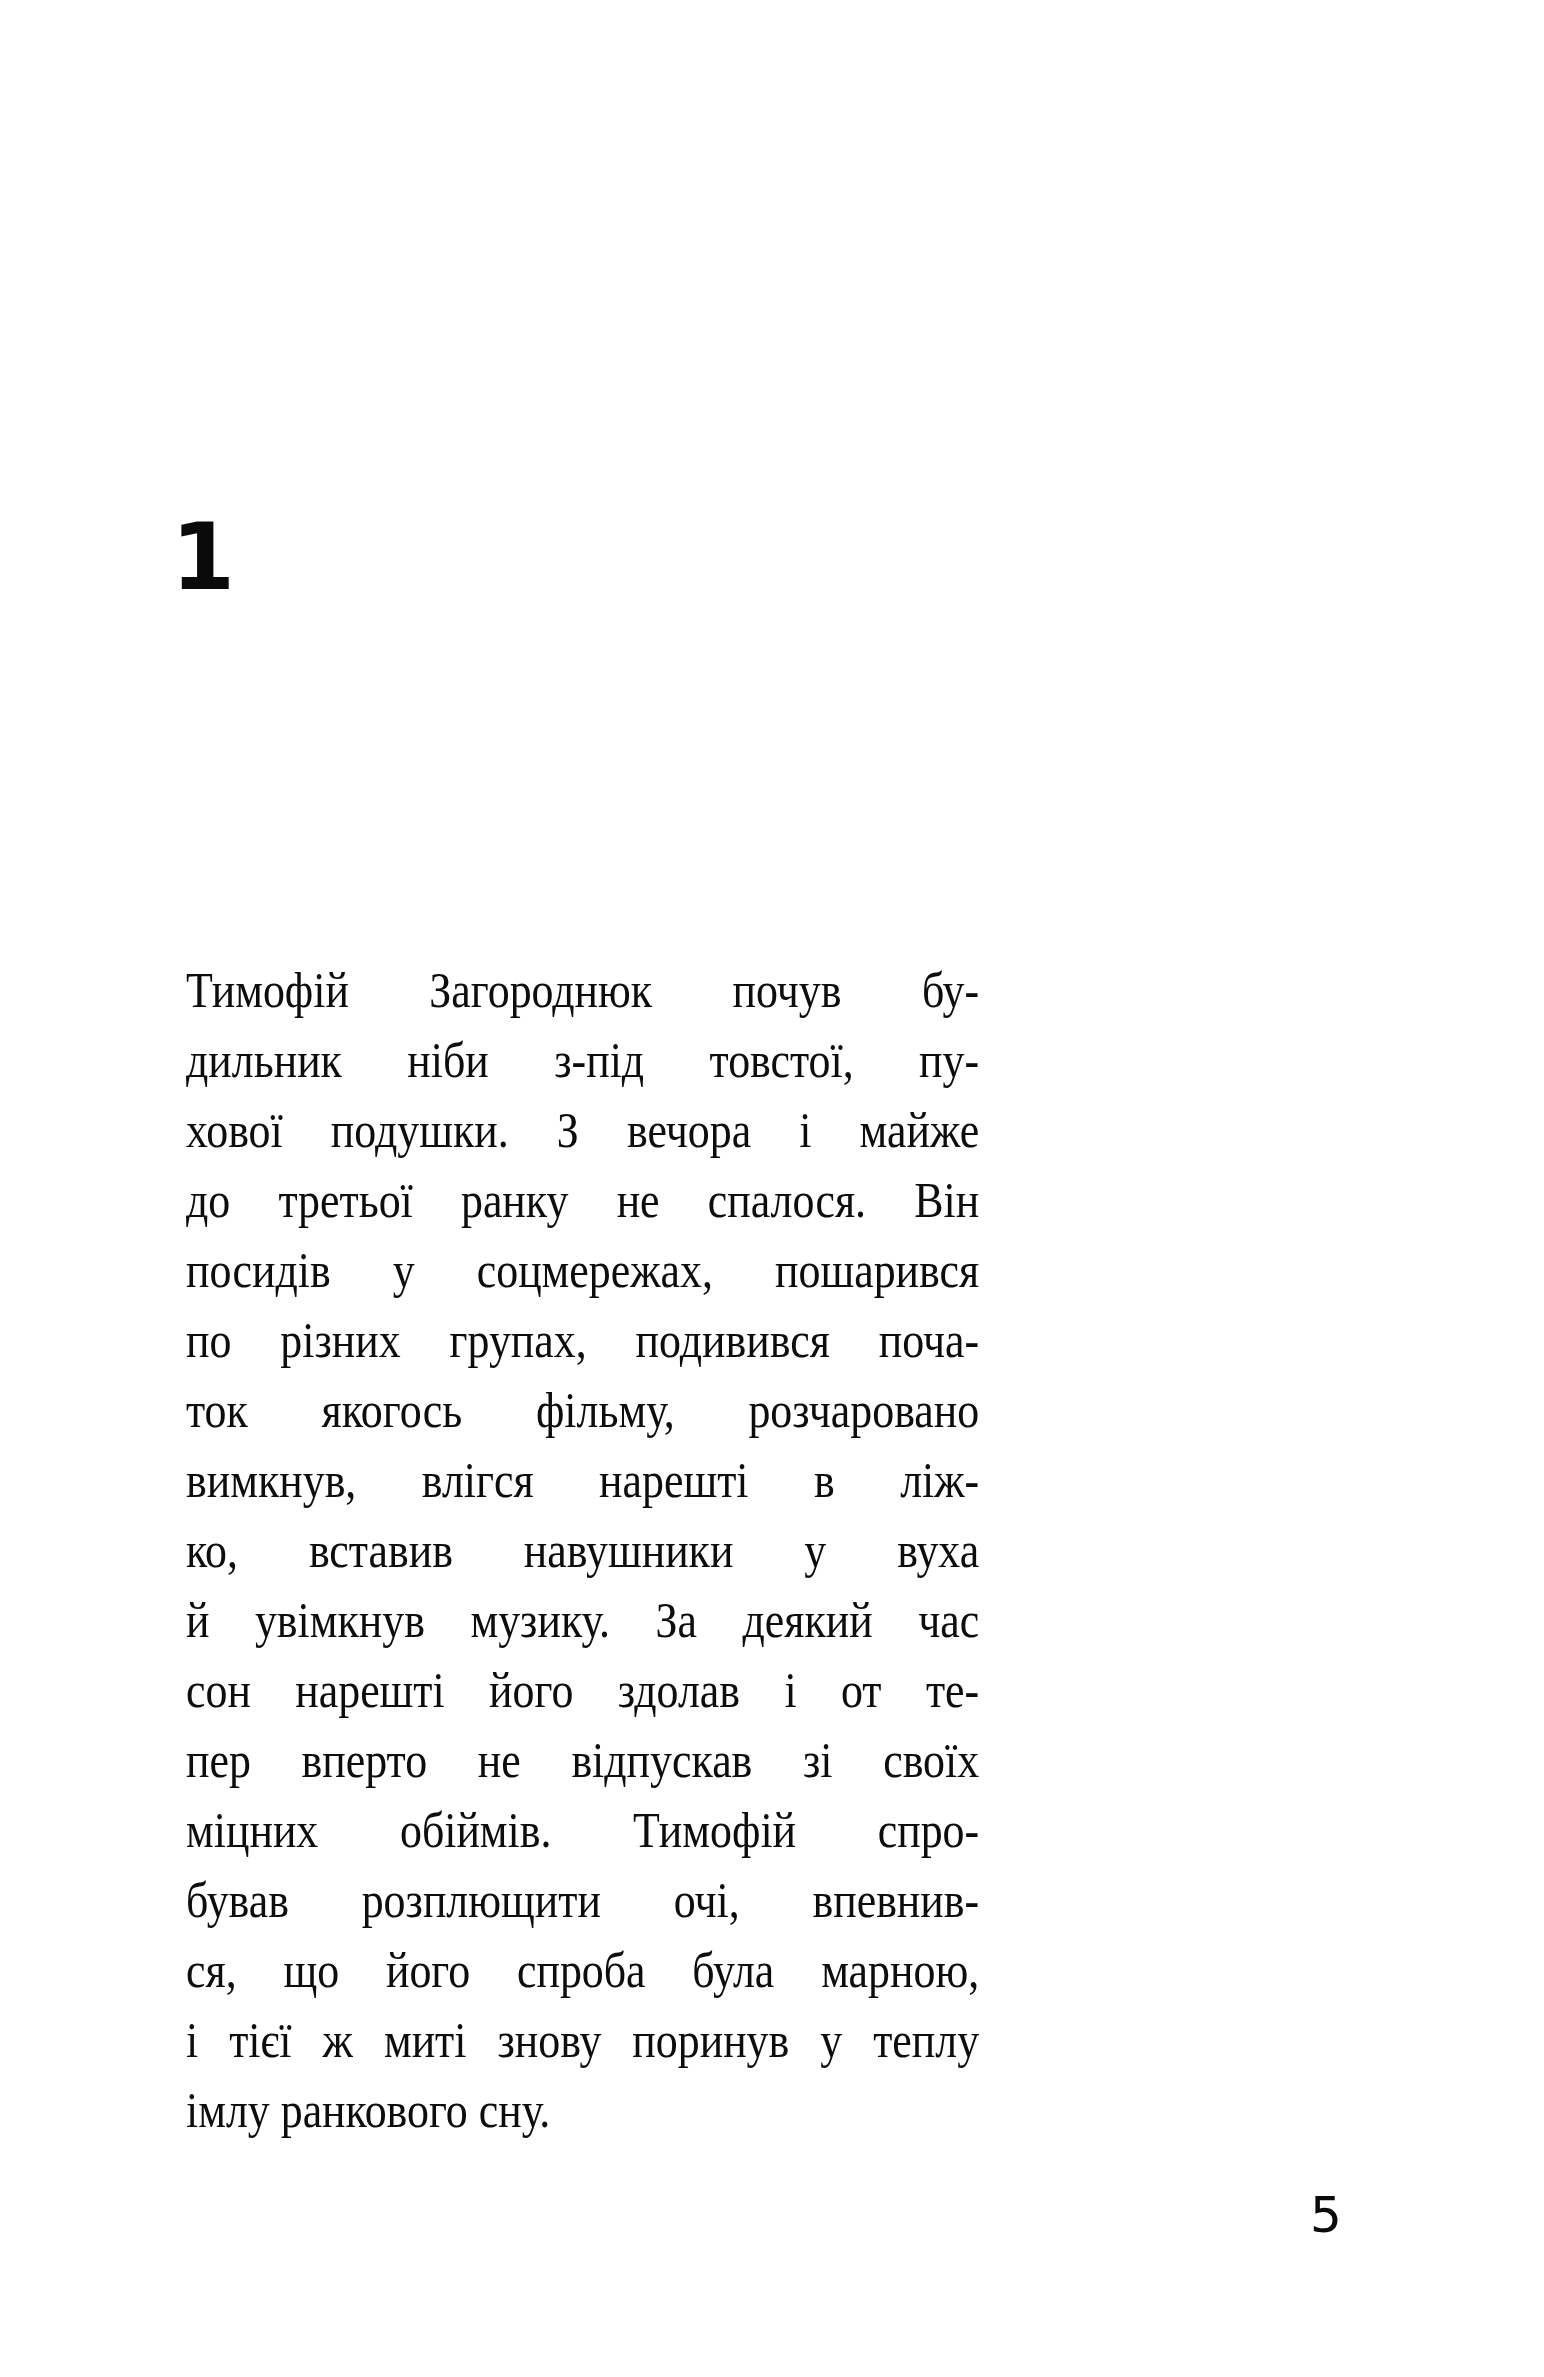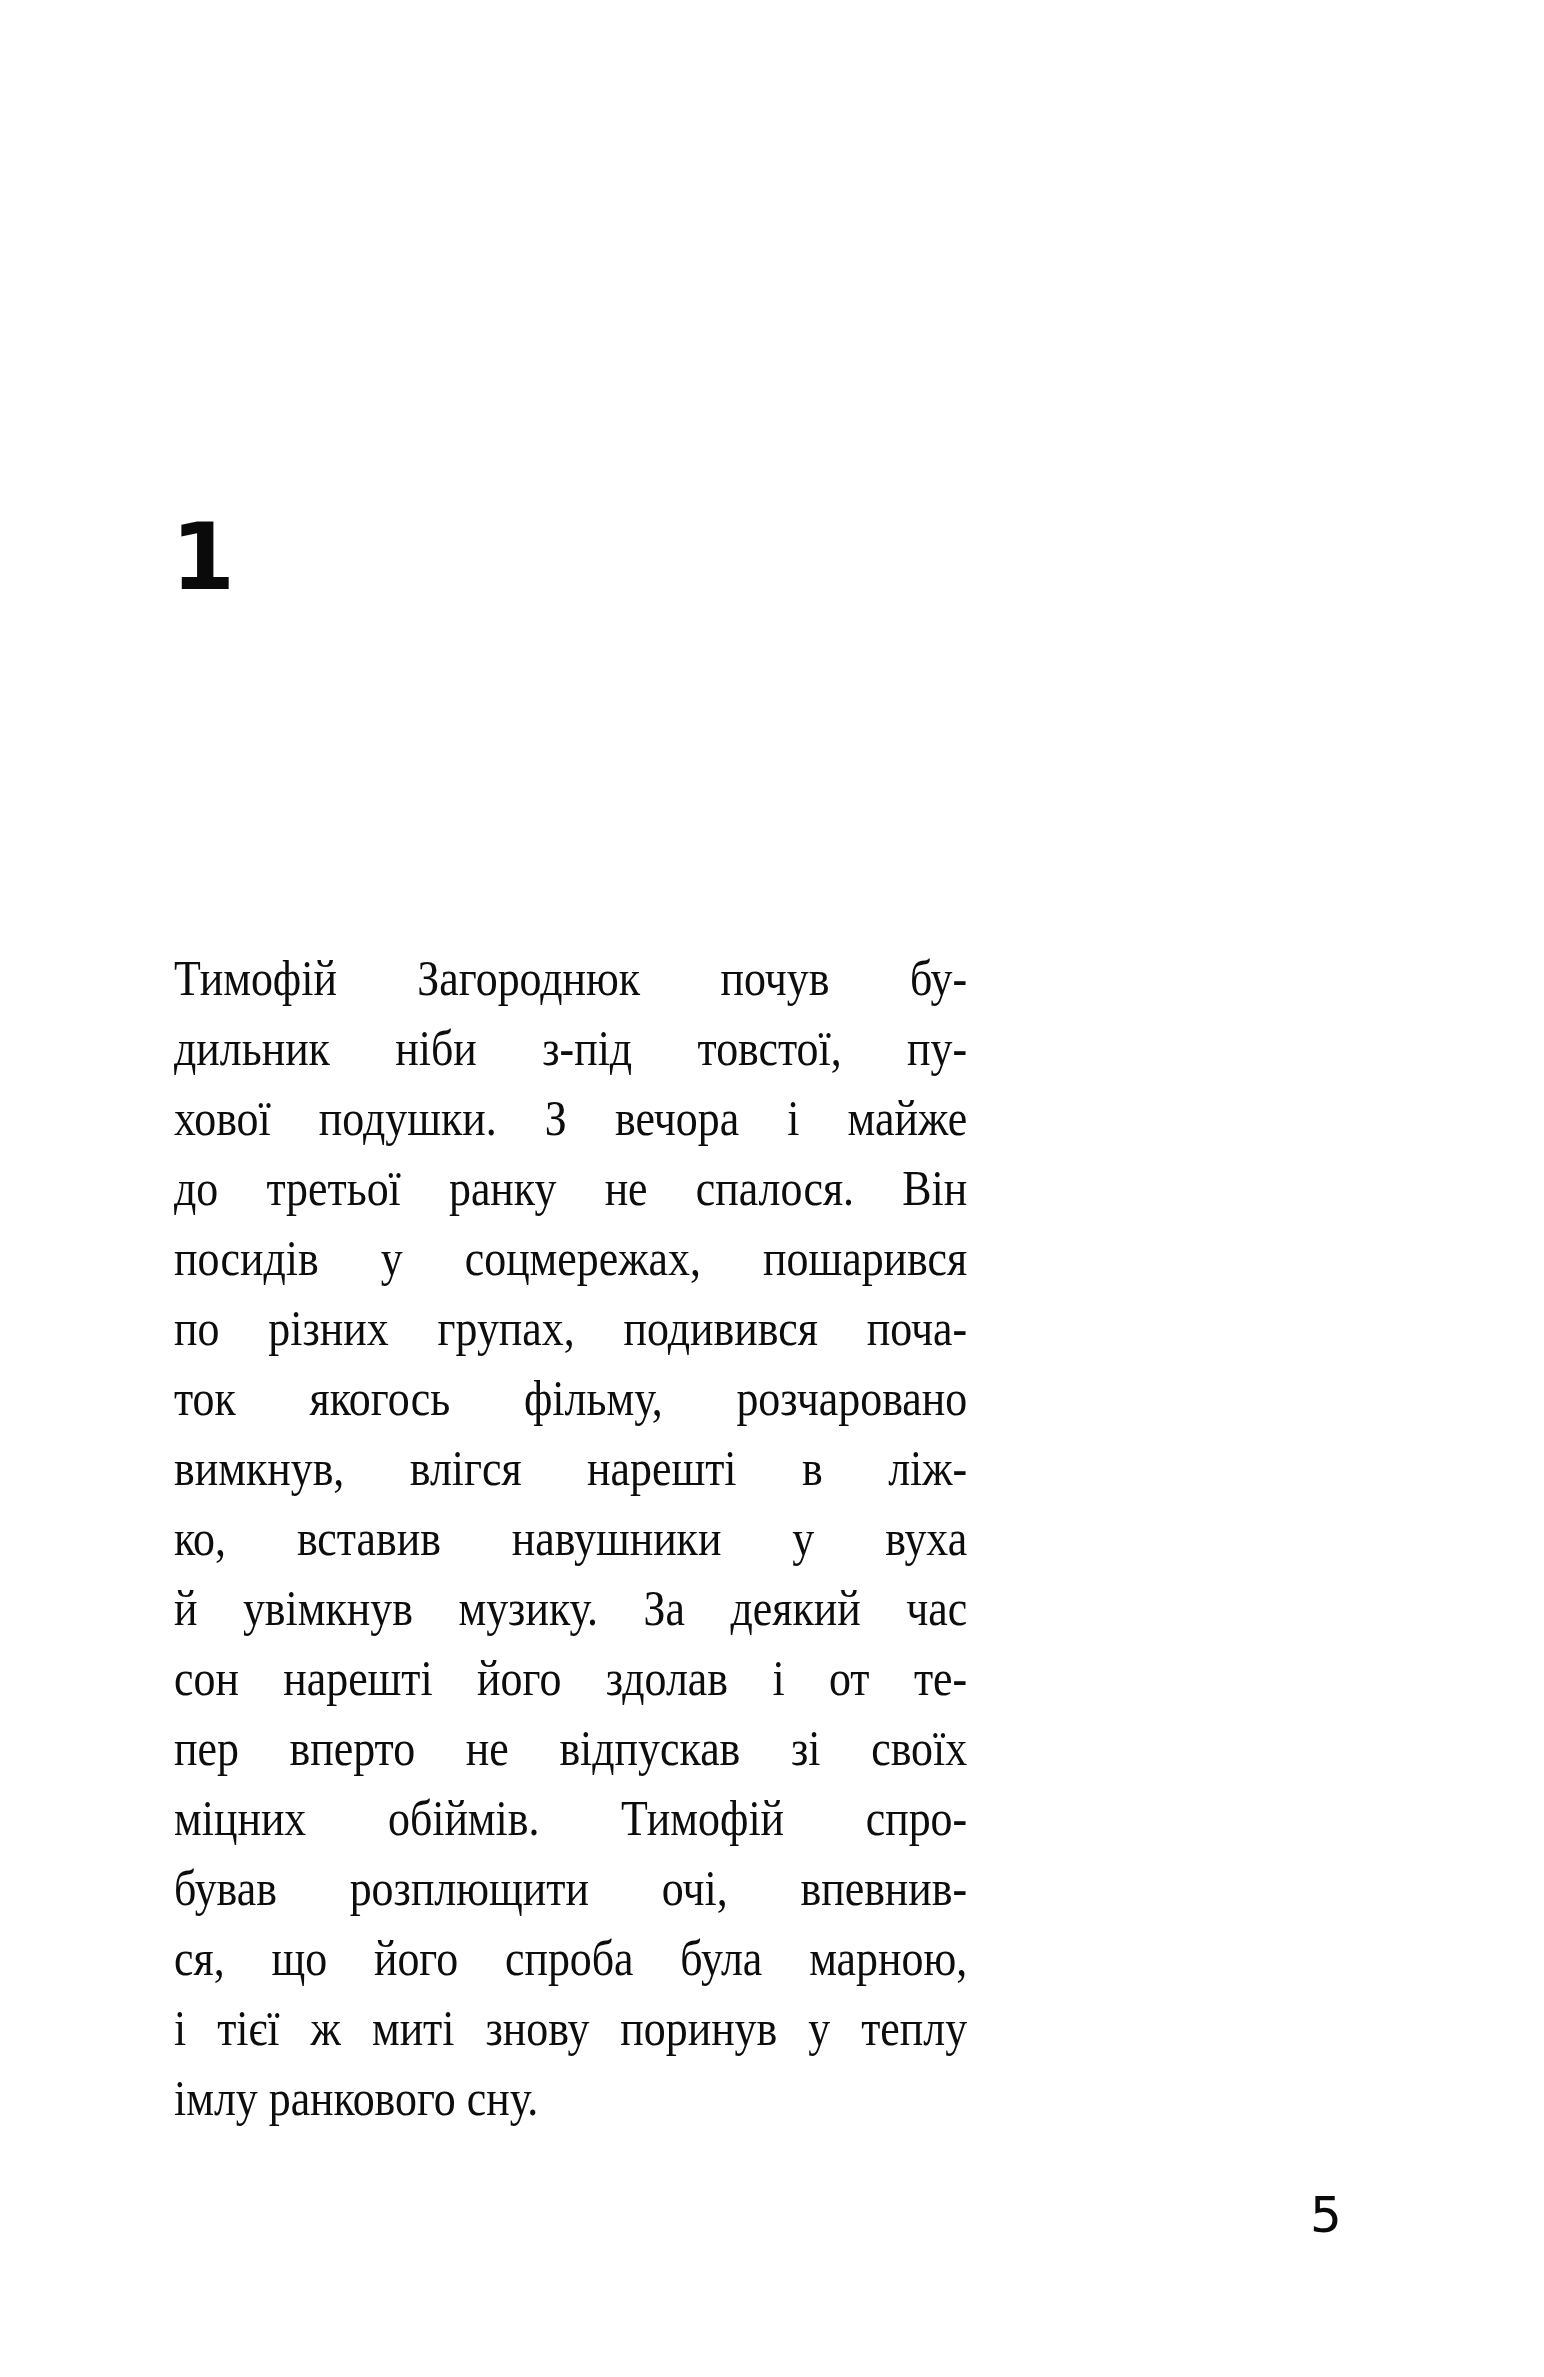--- a/index.html
+++ b/index.html
@@ -30,21 +30,21 @@
       font-size: 92px;
       line-height: 1;
       color: #0a0a0a;
       margin: 0;
     }
     .body-text {
       position: absolute;
       left: 174px;
       top: 943px;
       width: 793px;
-      margin: 0;
+      margin: 12px;
       font-family: "Liberation Serif", serif;
       font-size: 51px;
       line-height: 70px;
       color: #0d0d0d;
     }
     .body-text .line {
       display: block;
       white-space: nowrap;
       text-align: justify;
       text-align-last: justify;

